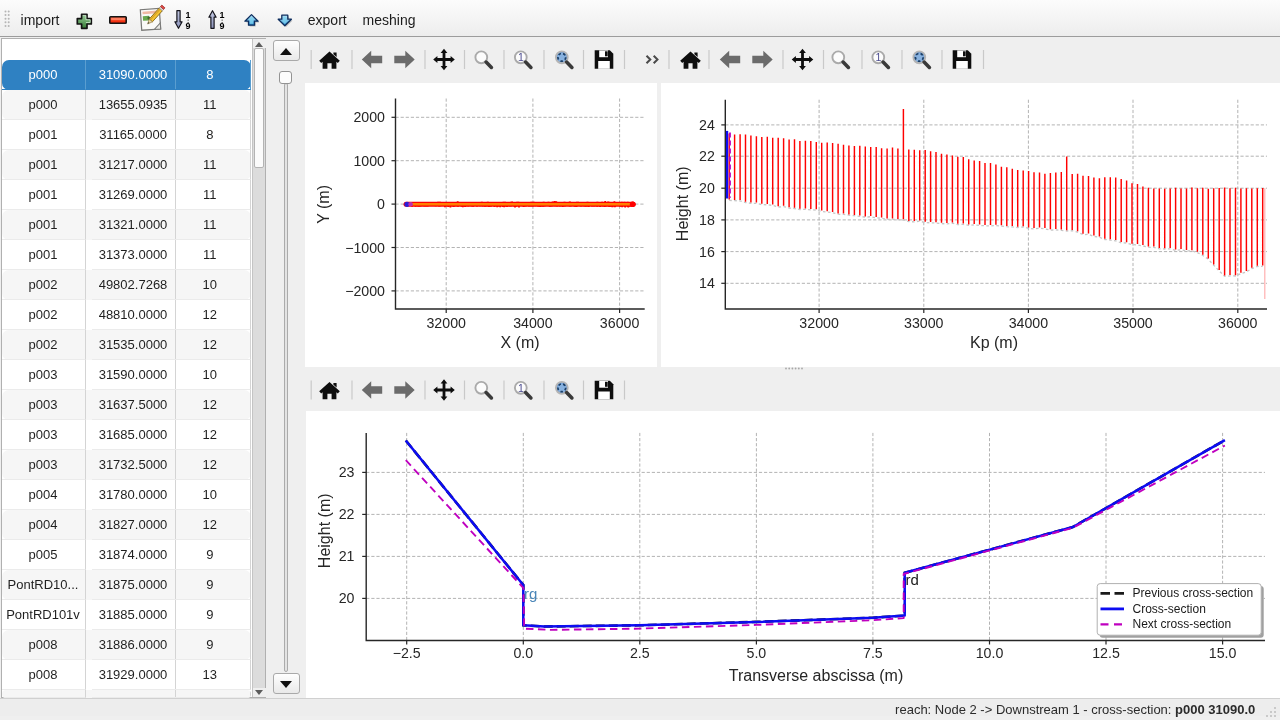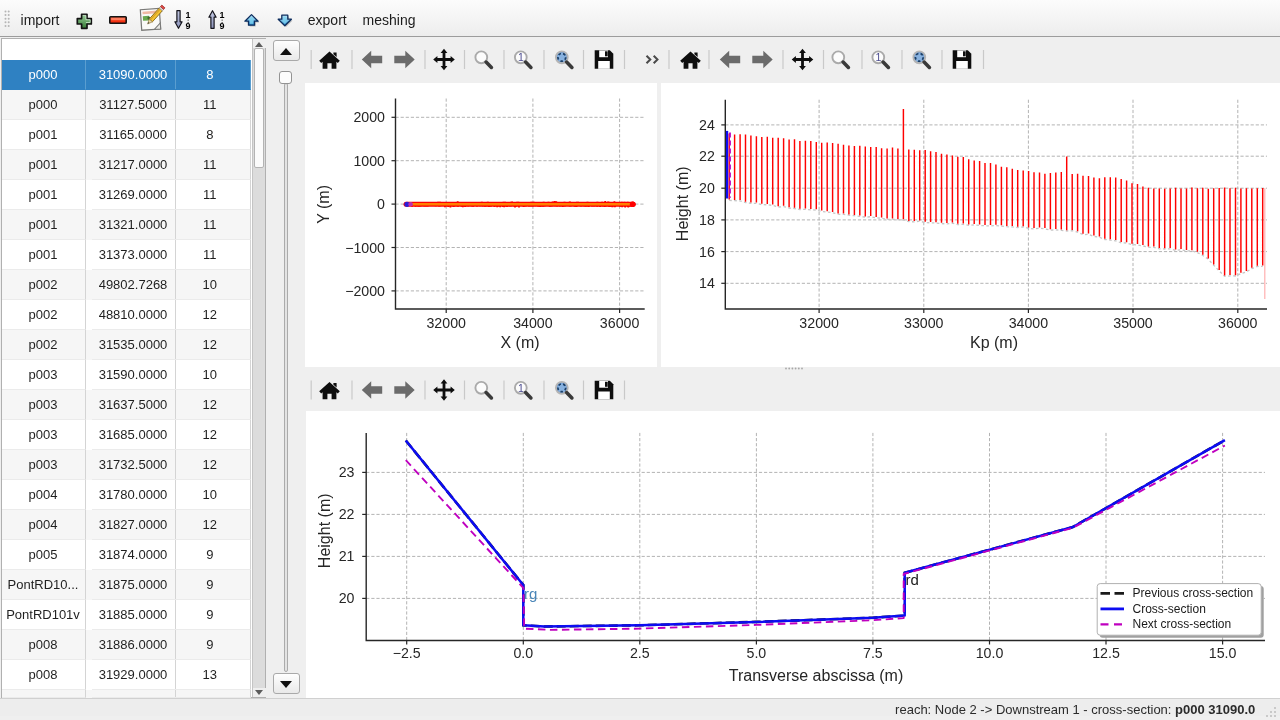--- a/index.html
+++ b/index.html
@@ -17,21 +17,21 @@
 
 
 #tablewrap { left:1px; top:38px; width:265px; height:660px;
   background:#fff; border:1px solid #b0b0b0; }
 #thead { position:absolute; left:1.5px; top:39px; width:249.5px; height:20.5px;
   background:linear-gradient(#fdfdfd,#e9e9e7); border-bottom:1px solid #a9a9a9; }
 #thead div { position:absolute; top:0; height:20.5px; line-height:20.5px;
   font-size:13px; font-weight:bold; color:#111; text-align:center;
   border-right:1px solid #bdbdbd; }
 .trow { position:absolute; left:1.5px; width:249.5px; height:30px;
-  background:#fff; }
+  background:#fff;border-radius:7px; }
 .trow.alt { background:#f6f6f6; }
 .trow.sel { background:#2f81c2; }
 .trow div { position:absolute; top:0; height:30px; line-height:30px;
   font-size:13px; color:#1f1f1f; text-align:center;
   border-right:1px solid #d4d4d4; border-bottom:1px solid #ebebeb; }
 .trow.sel div { color:#fff; border-right-color:#5a9ed0; border-bottom-color:#2f81c2; }
 .c1 { left:0; width:84px; }
 .c2 { left:84px; width:84px;margin-left:6px; }
 .c3 { left:168px; width:81.5px; }
 
@@ -153,21 +153,21 @@
   </div>
 
   <div id="tablewrap" class="abs"></div>
 <div class="trow sel" style="top:59.5px">
       <div class="c1">p000</div>
       <div class="c2">31090.0000</div>
       <div class="c3">8</div>
     </div>
 <div class="trow alt" style="top:89.5px">
       <div class="c1">p000</div>
-      <div class="c2">31127.5000</div>
+      <div class="c2">13655.0935</div>
       <div class="c3">11</div>
     </div>
 <div class="trow " style="top:119.5px">
       <div class="c1">p001</div>
       <div class="c2">31165.0000</div>
       <div class="c3">8</div>
     </div>
 <div class="trow alt" style="top:149.5px">
       <div class="c1">p001</div>
       <div class="c2">31217.0000</div>

